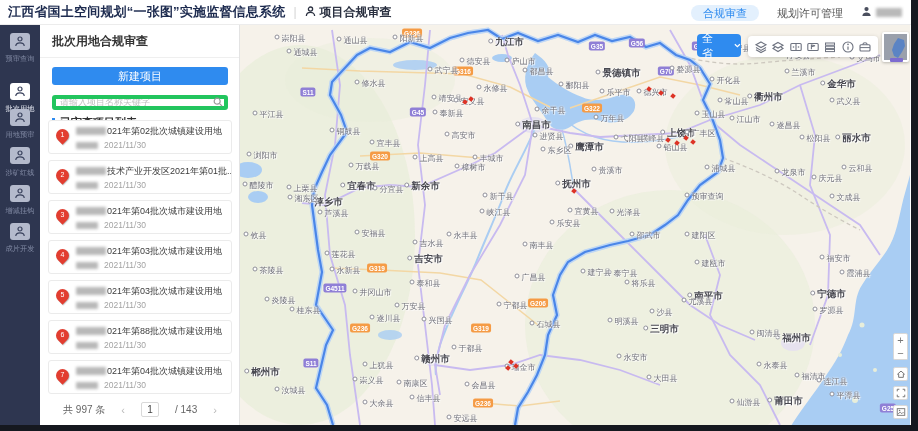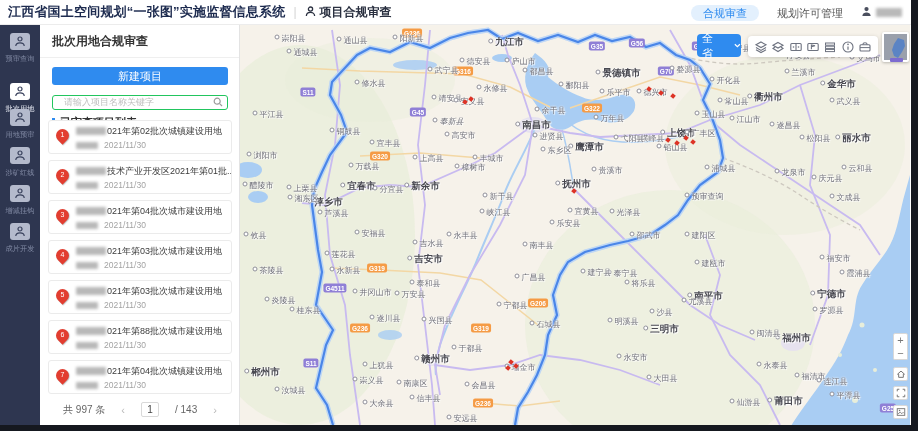--- a/index.html
+++ b/index.html
@@ -34,22 +34,22 @@
   .side-item.active .side-label { color:#e9ecf5; }
 
   
   #panel { position:absolute; left:40px; top:25px; width:200px; height:406px; background:#fff;
     border-right:1px solid #e3e3e3; z-index:20; }
   #panel-title { font-size:12px; font-weight:bold; color:#333; padding:8px 12px 7px; border-bottom:1px solid #efefef; }
   #new-project-btn { display:block; margin:9px 12px 0; width:176px; height:18px; background:#2f8bef; color:#fff;
     border:none; border-radius:3px; font-size:11px; text-align:center; line-height:18px; cursor:pointer;
     font-family:inherit; }
   #search-wrap { position:relative; margin:6px 12px 0; height:15px; }
-  #search-input { width:176px; height:15px; border:1px solid #22c55e; border-radius:3px; font-size:9px;
-    padding:0 16px 0 11px; color:#333; font-family:inherit; }
+  #search-input { width:176px; height:15px; border:4px solid #22c55e; border-radius:3px; font-size:9px;
+    padding:0 16px 0 4px; color:#333; font-family:inherit; }
   #search-input::placeholder { color:#bfbfbf; }
   #search-icon { position:absolute; right:4px; top:2px; }
   #list-header { display:flex; align-items:center; gap:5px; margin:9px 12px 4px; }
   #list-header-bar { width:3px; height:10px; background:#2f8bef; }
   #list-header-text { font-size:11px; font-weight:bold; color:#333; }
   #project-list { position:absolute; left:0; top:95px; width:200px; }
   .proj-item { position:relative; margin:0 8px 6px; height:34px; border:1px solid #ebebeb; border-radius:3px;
     background:#fff; padding:4px 4px 0 27px; overflow:hidden; cursor:pointer; }
   .pin { position:absolute; left:7px; top:8px; width:13px; height:13px; background:#e23d30;
     border-radius:50% 50% 50% 0; transform:rotate(-45deg); box-shadow:0 1px 1px rgba(0,0,0,.25); }
@@ -348,21 +348,21 @@
         <span class="map-city" style="left: 203px; top: 45px;">武宁县</span>
         <span class="map-city" style="left: 235px; top: 36px;">德安县</span>
         <span class="map-city" style="left: 280px; top: 36px;">庐山市</span>
         <span class="map-city" style="left: 298px; top: 46px;">都昌县</span>
         <span class="map-city" style="left: 334px; top: 60px;">鄱阳县</span>
         <span class="map-city" style="left: 310px; top: 85px;">余干县</span>
         <span class="map-city" style="left: 369px; top: 93px;">万年县</span>
         <span class="map-city" style="left: 252px; top: 63px;">永修县</span>
         <span class="map-city" style="left: 207px; top: 73px;">靖安县</span>
         <span class="map-city" style="left: 229px; top: 76px;">安义县</span>
-        <span class="map-city" style="left: 208px; top: 96px; font-style: italic;">奉新县</span>
+        <span class="map-city" style="left: 208px; top: 88px;">奉新县</span>
         <span class="map-city" style="left: 308px; top: 111px;">进贤县</span>
         <span class="map-city" style="left: 316px; top: 125px;">东乡区</span>
         <span class="map-city" style="left: 105px; top: 106px;">铜鼓县</span>
         <span class="map-city" style="left: 145px; top: 118px;">宜丰县</span>
         <span class="map-city" style="left: 220px; top: 110px;">高安市</span>
         <span class="map-city" style="left: 188px; top: 133px;">上高县</span>
         <span class="map-city" style="left: 124px; top: 141px;">万载县</span>
         <span class="map-city" style="left: 248px; top: 133px;">丰城市</span>
         <span class="map-city" style="left: 230px; top: 142px;">樟树市</span>
         <span class="map-city" style="left: 148px; top: 164px;">分宜县</span>
@@ -389,21 +389,21 @@
         <span class="map-city" style="left: 197px; top: 295px;">兴国县</span>
         <span class="map-city" style="left: 227px; top: 323px;">于都县</span>
         <span class="map-city" style="left: 240px; top: 360px;">会昌县</span>
         <span class="map-city" style="left: 222px; top: 393px;">安远县</span>
         <span class="map-city" style="left: 185px; top: 373px;">信丰县</span>
         <span class="map-city" style="left: 172px; top: 358px;">南康区</span>
         <span class="map-city" style="left: 138px; top: 378px;">大余县</span>
         <span class="map-city" style="left: 138px; top: 340px;">上犹县</span>
         <span class="map-city" style="left: 128px; top: 355px;">崇义县</span>
         <span class="map-city" style="left: 145px; top: 293px;">遂川县</span>
-        <span class="map-city" style="left: 170px; top: 269px;">万安县</span>
+        <span class="map-city" style="left: 170px; top: 281px;">万安县</span>
         <span class="map-city" style="left: 132px; top: 267px;">井冈山市</span>
         <span class="map-city" style="left: 185px; top: 258px;">泰和县</span>
         <span class="map-city" style="left: 105px; top: 245px;">永新县</span>
         <span class="map-city" style="left: 100px; top: 229px;">莲花县</span>
         <span class="map-city" style="left: 130px; top: 208px;">安福县</span>
         <span class="map-city" style="left: 188px; top: 218px;">吉水县</span>
         <span class="map-city" style="left: 222px; top: 210px;">永丰县</span>
         <span class="map-city" style="left: 485px; top: 55px;">开化县</span>
         <span class="map-city" style="left: 493px; top: 76px;">常山县</span>
         <span class="map-city" style="left: 505px; top: 94px;">江山市</span>

